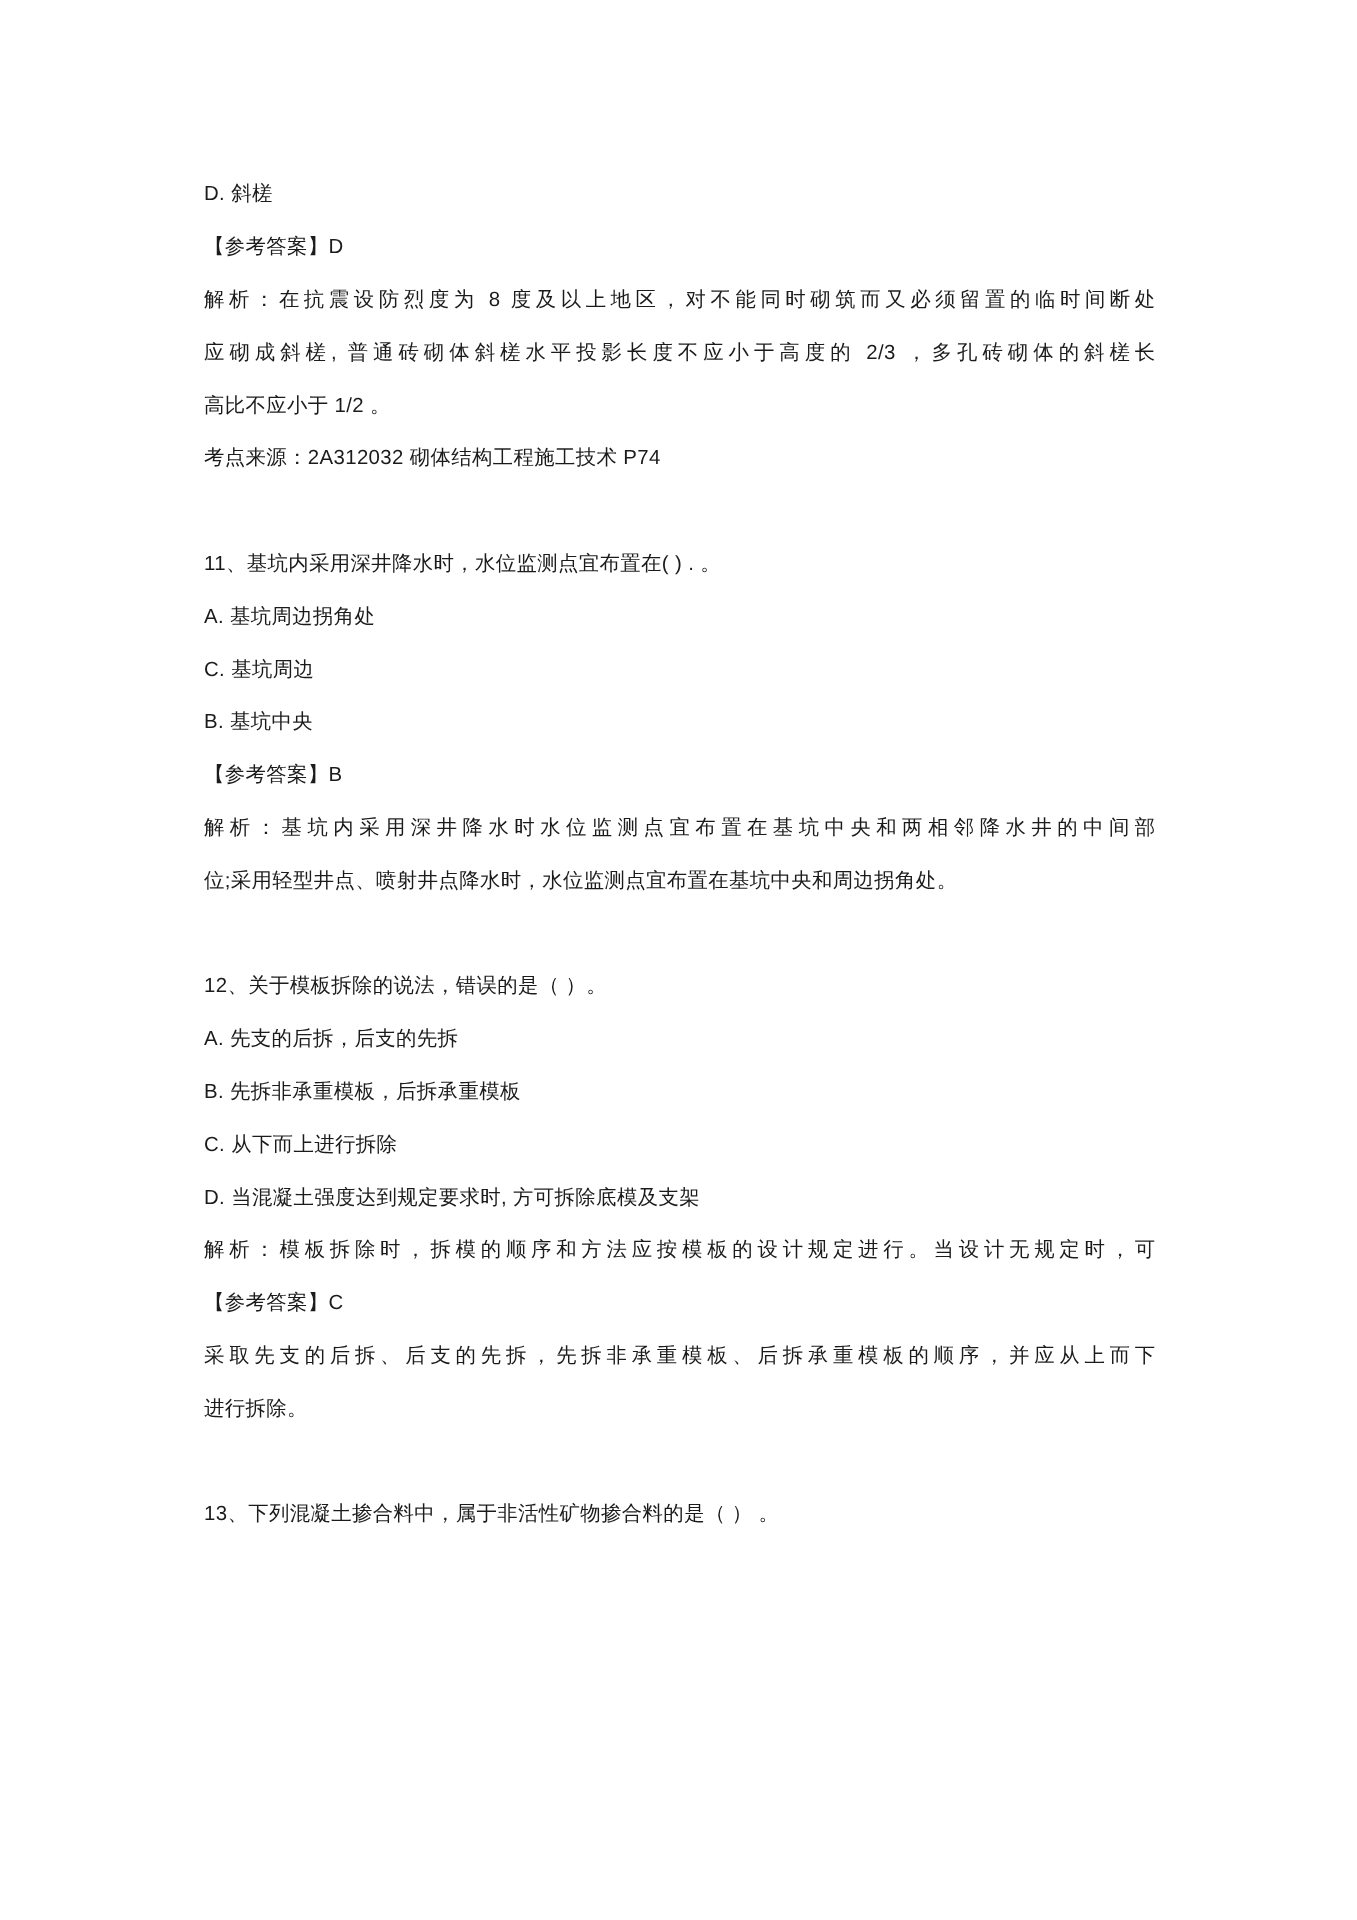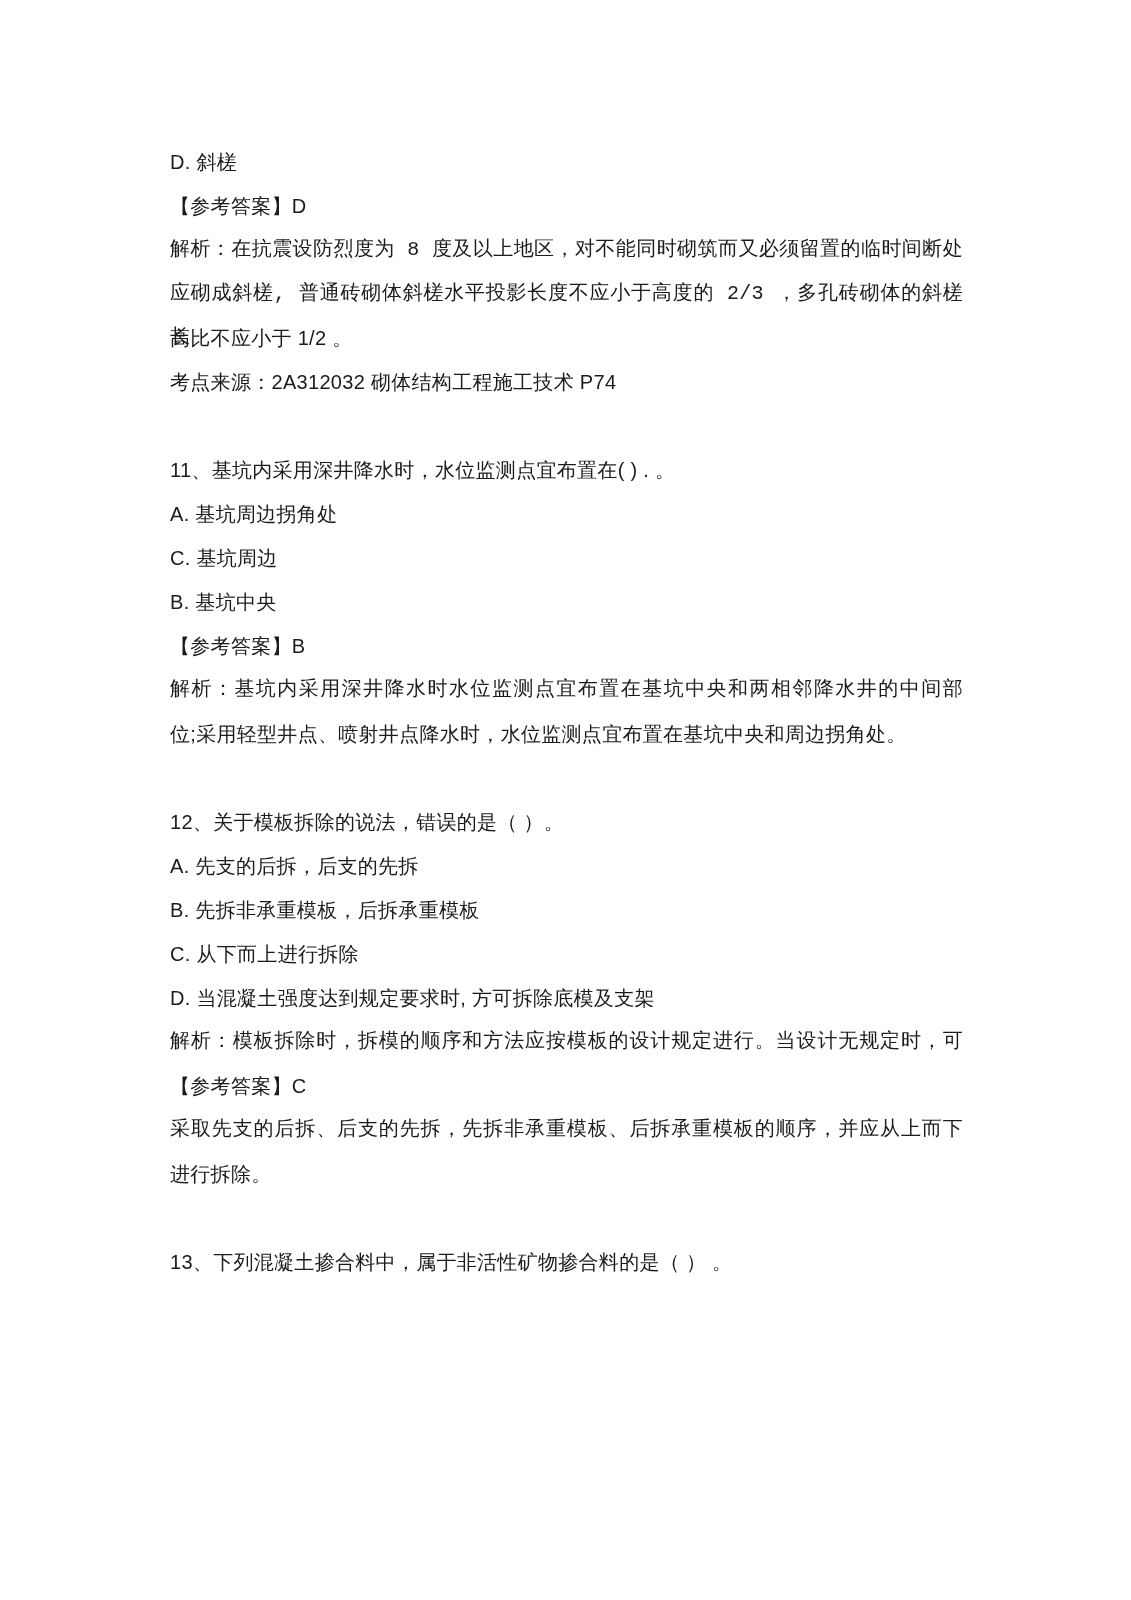--- a/index.html
+++ b/index.html
@@ -17,30 +17,29 @@
   }
   .page {
     position: absolute;
     top: 140px;
     left: 170px;
     width: 793px;
   }
   .line {
     height: 44px;
     line-height: 44px;
-    font-size: 20px;
+    font-size: 17px;
     letter-spacing: 0.3px;
     white-space: nowrap;
   }
   .full {
     white-space: normal;
     text-align: justify;
     text-align-last: justify;
     text-justify: inter-character;
-    font-family: Liberation Mono, monospace;
   }
   .gap {
     height: 44px;
   }
 </style>
 </head>
 <body>
 
 <div class="page">
 

